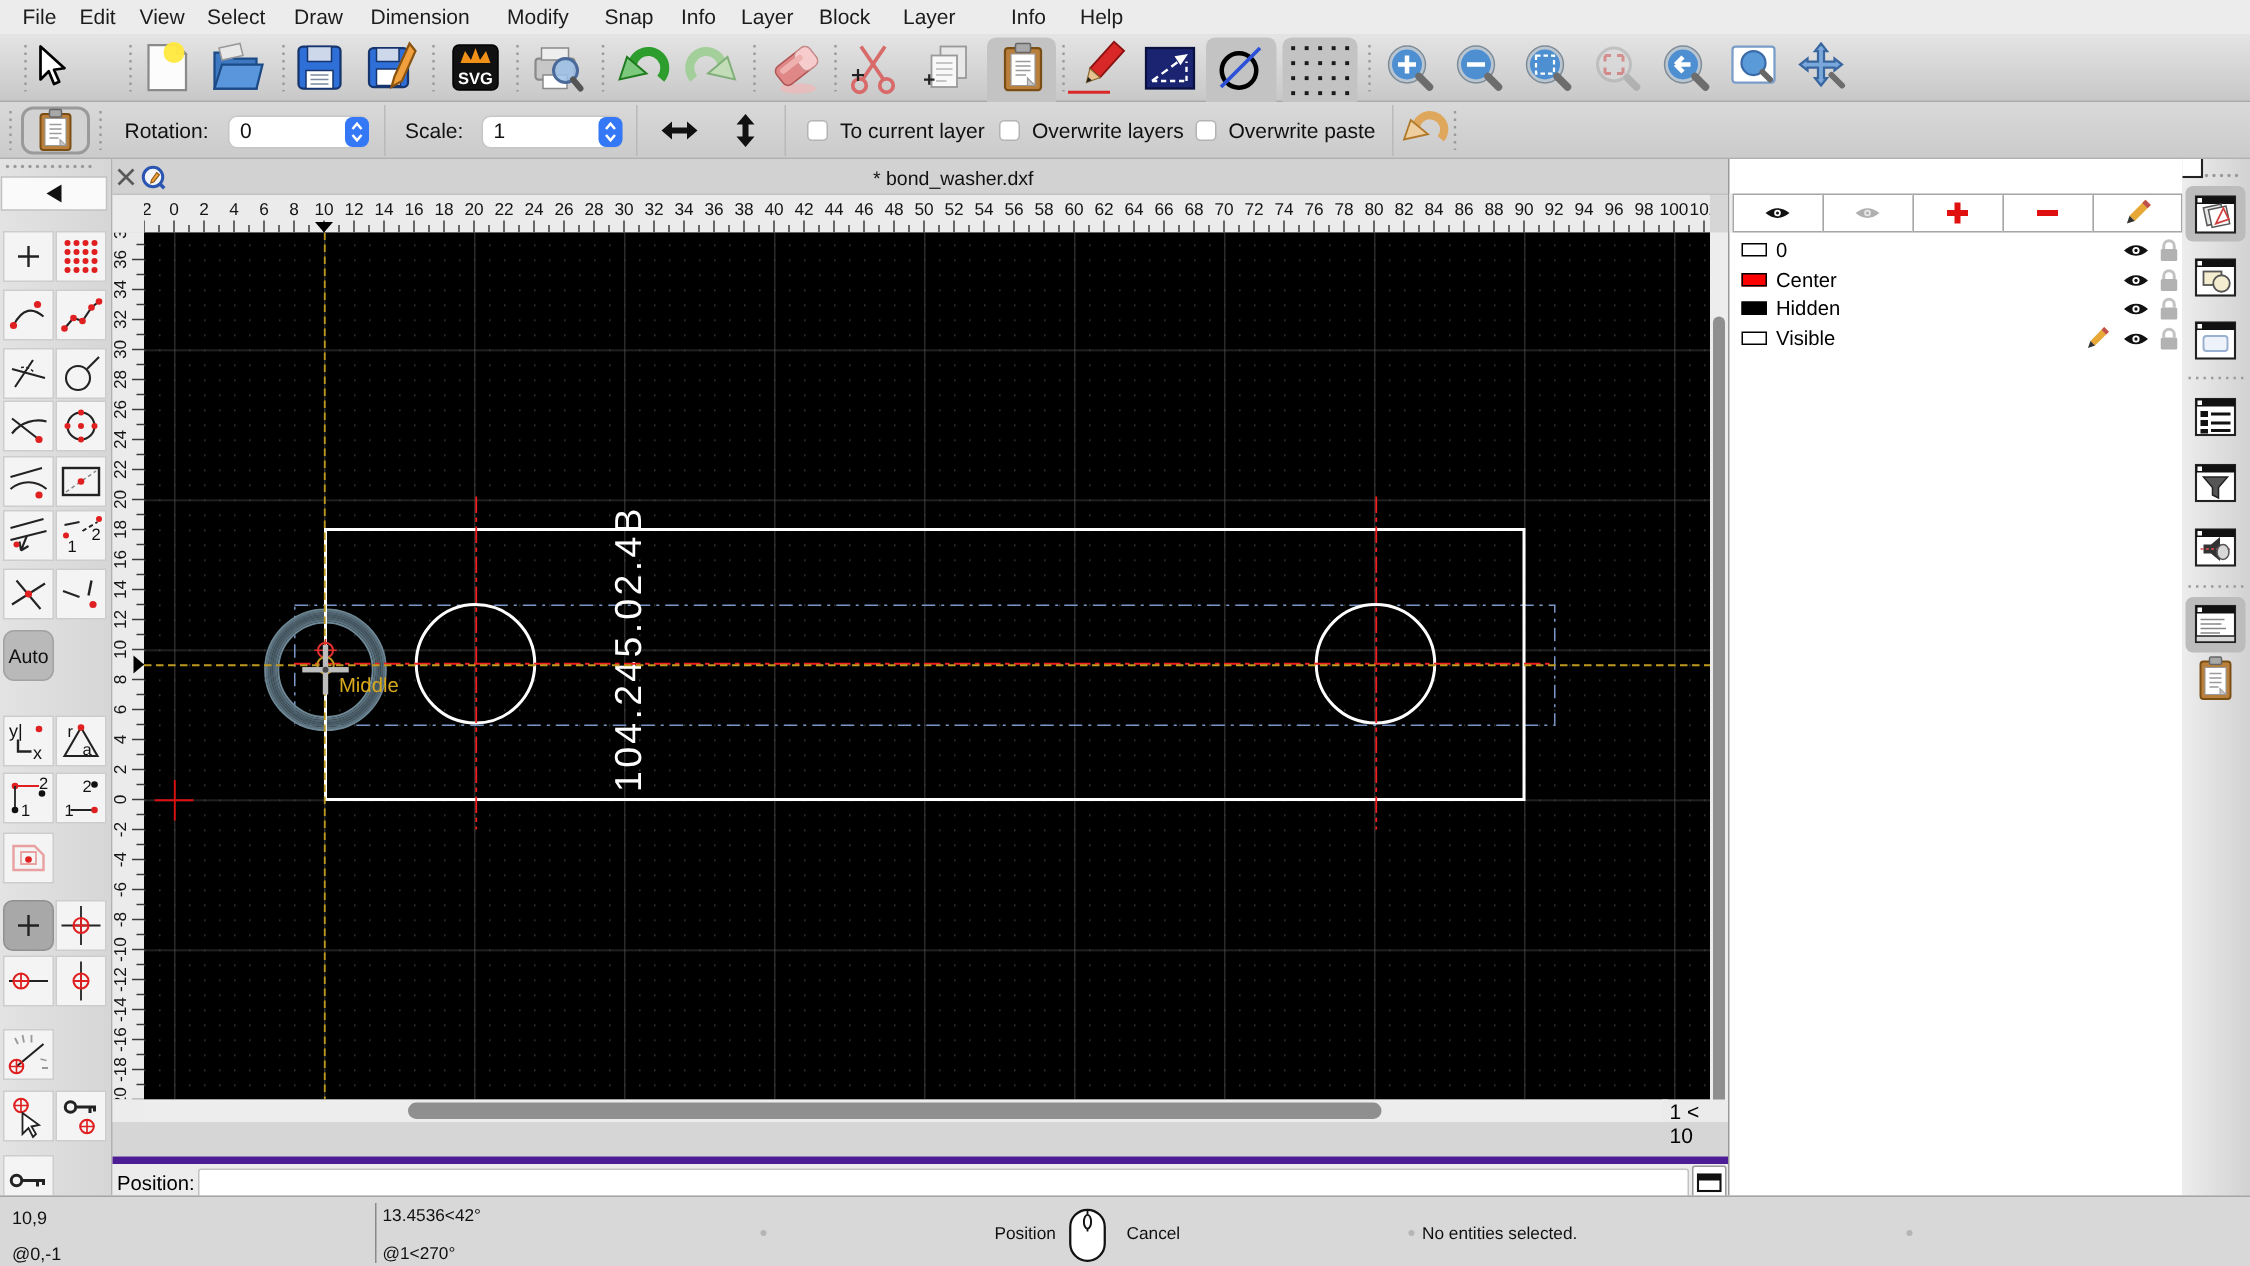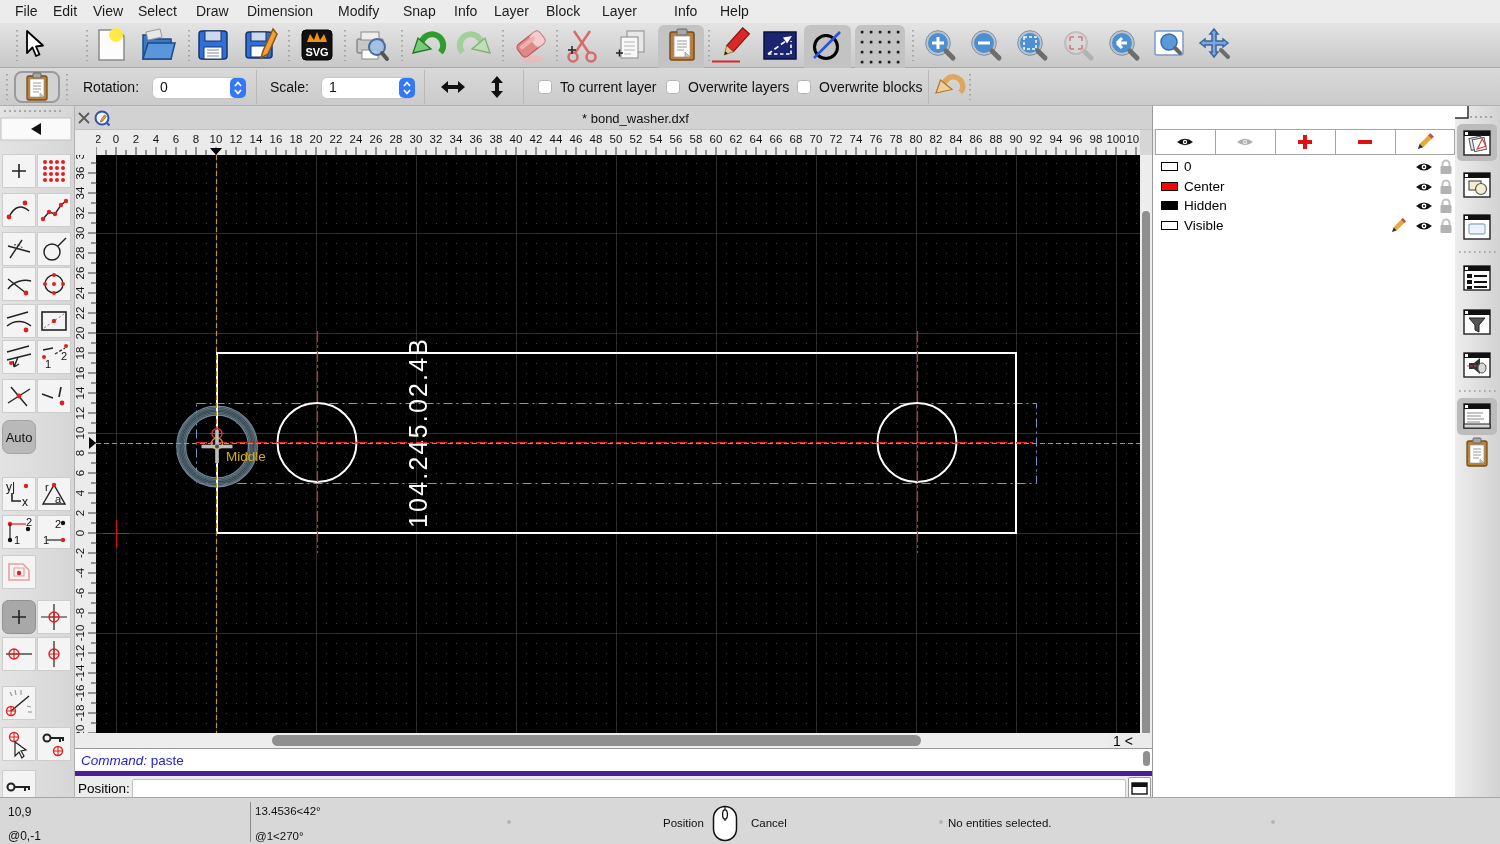--- a/index.html
+++ b/index.html
@@ -274,21 +274,21 @@
     <span class="abs" style="left:329px;top:11px">1</span>
     <div class="abs" style="left:399px;top:10px;width:16px;height:20px;background:#3478f6;border-radius:5px;"></div>
     <svg class="abs" style="left:399px;top:10px" width="16" height="20">
         <path d="M5,8 L8,4.5 L11,8 M5,12 L8,15.5 L11,12" stroke="#fff" stroke-width="1.7" fill="none"></path>
       </svg>
     <div class="abs" style="left:538px;top:12px;width:14px;height:14px;background:#fff;border:1px solid #b4b4b4;border-radius:3.5px;"></div>
     <span class="abs" style="left:560px;top:11px">To current layer</span>
     <div class="abs" style="left:666px;top:12px;width:14px;height:14px;background:#fff;border:1px solid #b4b4b4;border-radius:3.5px;"></div>
     <span class="abs" style="left:688px;top:11px">Overwrite layers</span>
     <div class="abs" style="left:797px;top:12px;width:14px;height:14px;background:#fff;border:1px solid #b4b4b4;border-radius:3.5px;"></div>
-    <span class="abs" style="left:819px;top:11px">Overwrite blocks</span>
+    <span class="abs" style="left:819px;top:11px">Overwrite paste</span>
   </div>
   <div id="palette" class="abs">
     <svg width="75" height="691" xmlns="http://www.w3.org/2000/svg">
       <g fill="#9a9a9a">
         <circle cx="5" cy="5" r="1.1"></circle>
           <circle cx="10" cy="5" r="1.1"></circle>
           <circle cx="15" cy="5" r="1.1"></circle>
           <circle cx="20" cy="5" r="1.1"></circle>
           <circle cx="25" cy="5" r="1.1"></circle>
           <circle cx="30" cy="5" r="1.1"></circle>
@@ -817,24 +817,20 @@
   </svg>
   </div>
   <div id="vscroll" class="abs">
     <div class="abs" style="left:2px;top:56px;width:8px;height:526px;background:#8f8f8f;border-radius:4px;"></div>
   </div>
   <div class="abs" style="left:75px;top:733px;width:21px;height:15px;background:#ececec;"></div>
   <div id="hscroll" class="abs">
     <div class="abs" style="left:176px;top:2px;width:649px;height:11px;background:#8f8f8f;border-radius:5.5px;"></div>
   </div>
   <div id="zoomind" class="abs">1 &lt; 10</div>
-  <div id="cmdrow" class="abs">
-    <span class="abs" style="left:6px;top:4px;color:#2222cc"><i>Command:</i> paste</span>
-    <div class="abs" style="left:1068px;top:2px;width:7px;height:15px;background:#909090;border-radius:3.5px;"></div>
-  </div>
   <div id="posrow" class="abs">
     <span class="abs" style="left:3px;top:5px;color:#000;font-size:13.5px">Position:</span>
     <div class="abs" style="left:57px;top:2.5px;width:994px;height:21px;background:#fff;border:1px solid #c2c2c2;border-radius:2px;"></div>
     <div class="abs" style="left:1053px;top:1px;width:23px;height:24px;background:#fff;border:1px solid #9a9a9a;border-radius:2px;"></div>
     <svg class="abs" style="left:1053px;top:1px" width="23" height="24">
         <rect x="4" y="6" width="15" height="11" fill="#fff" stroke="#111" stroke-width="1.4"></rect>
         <rect x="4" y="6" width="15" height="4" fill="#111"></rect>
       </svg>
   </div>
   <div id="rpanel" class="abs">

